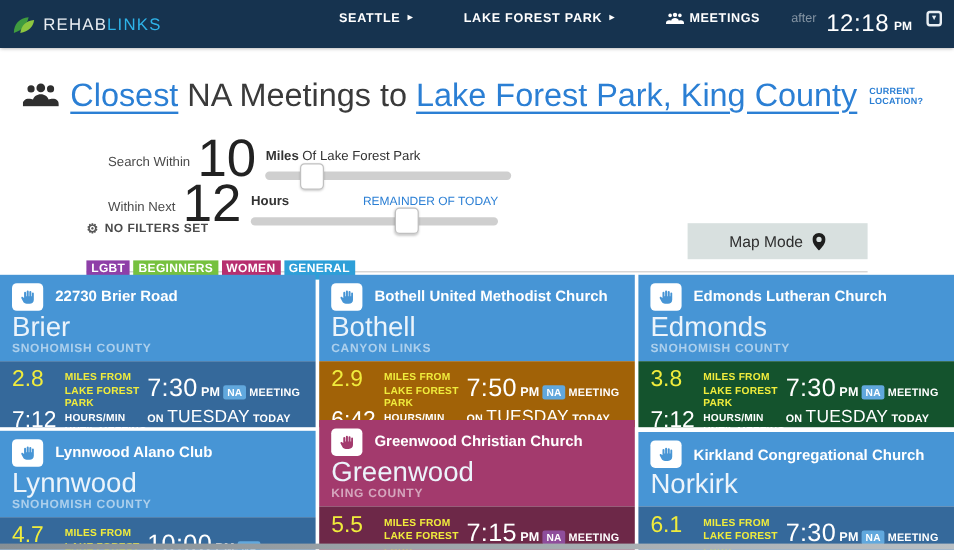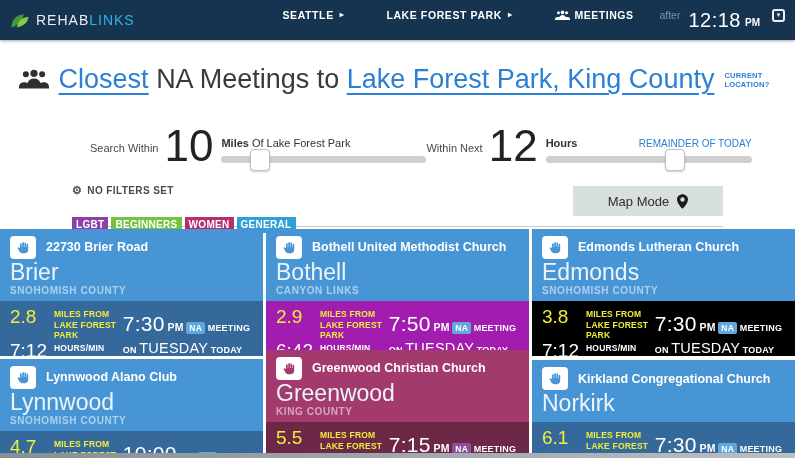--- a/index.html
+++ b/index.html
@@ -28,21 +28,21 @@
 
   
   .title-row { margin-top:24px; display:flex; justify-content:center; align-items:flex-start; gap:10px; height:38px; }
   .title-people { color:#2f2f2f; margin-top:4px; }
   .title-text { font-size:27px; color:#3a3a3a; white-space:nowrap; }
   .title-link { color:#2b7fd4; text-decoration:underline; text-underline-offset:5px; cursor:pointer; }
   .current-loc { font-size:7.5px; font-weight:700; color:#2b7fd4; width:52px;
     line-height:1.25; margin-top:7px; cursor:pointer; letter-spacing:.2px; }
 
   
-  .sliders { display:flex; justify-content:space-between; padding:0 72px 0 90px; margin-top:12px; height:50px; }
+  .sliders { display:flex; justify-content:space-between; padding:0 72px 0 90px; margin-top:12px; height:50px;flex-direction:column; }
   .slider-group { display:flex; align-items:flex-end; }
   .slider-prefix { font-size:11px; color:#4a4a4a; margin:0 6px 10px 0; white-space:nowrap; }
   .slider-value { font-size:44px; font-weight:300; color:#222; line-height:.85; margin-right:8px; }
   .slider-main { margin-bottom:1px; }
   .label-row { display:flex; justify-content:space-between; align-items:baseline;
     font-size:11px; color:#333; margin-bottom:7px; }
   .label-row b { margin-right:3px; }
   .remainder-link { color:#2b7fd4; font-size:10px; font-weight:400; cursor:pointer; white-space:nowrap; }
   .track { position:relative; height:7px; background:#cfcfcf; border-radius:4px; cursor:pointer; }
   .track-dist { width:205px; }
@@ -244,21 +244,21 @@
         <span class="hand-badge" style="color: rgb(71, 149, 213);">
           <svg width="15" height="15" viewBox="0 0 24 24">
             <path d="M10 21c-2.2 0-3.9-1-4.8-2.9l-2.3-4.5c-.6-1.1.7-2.3 1.8-1.6l1.8 1.2V6.5a1.35 1.35 0 0 1 2.7 0V11h.8V4.6a1.35 1.35 0 0 1 2.7 0V11h.8V5.4a1.35 1.35 0 0 1 2.7 0V11h.8V7.1a1.25 1.25 0 0 1 2.5 0V15.5c0 3.3-2.4 5.5-5.7 5.5z" fill="currentColor"></path>
           </svg>
         </span>
         <span class="venue-name">Bothell United Methodist Church</span>
       </div>
       <div class="city">Bothell</div>
       <div class="area">CANYON LINKS</div>
     </div>
-    <div class="card-bottom" style="background: #a21caf;">
+    <div class="card-bottom" style="background: #a16207;">
       <div class="stats">
         <div class="stat miles">
           <span class="stat-num">2.9</span>
           <span class="stat-label">MILES FROM LAKE FOREST PARK</span>
         </div>
         <div class="stat count">
           <span class="stat-num">6:42</span>
           <span class="stat-label">HOURS/MIN UNTIL MEETING</span>
         </div>
       </div>
@@ -280,21 +280,21 @@
         <span class="hand-badge" style="color: rgb(71, 149, 213);">
           <svg width="15" height="15" viewBox="0 0 24 24">
             <path d="M10 21c-2.2 0-3.9-1-4.8-2.9l-2.3-4.5c-.6-1.1.7-2.3 1.8-1.6l1.8 1.2V6.5a1.35 1.35 0 0 1 2.7 0V11h.8V4.6a1.35 1.35 0 0 1 2.7 0V11h.8V5.4a1.35 1.35 0 0 1 2.7 0V11h.8V7.1a1.25 1.25 0 0 1 2.5 0V15.5c0 3.3-2.4 5.5-5.7 5.5z" fill="currentColor"></path>
           </svg>
         </span>
         <span class="venue-name">Edmonds Lutheran Church</span>
       </div>
       <div class="city">Edmonds</div>
       <div class="area">SNOHOMISH COUNTY</div>
     </div>
-    <div class="card-bottom" style="background: #000000;">
+    <div class="card-bottom" style="background: #14532d;">
       <div class="stats">
         <div class="stat miles">
           <span class="stat-num">3.8</span>
           <span class="stat-label">MILES FROM LAKE FOREST PARK</span>
         </div>
         <div class="stat count">
           <span class="stat-num">7:12</span>
           <span class="stat-label">HOURS/MIN UNTIL MEETING</span>
         </div>
       </div>

